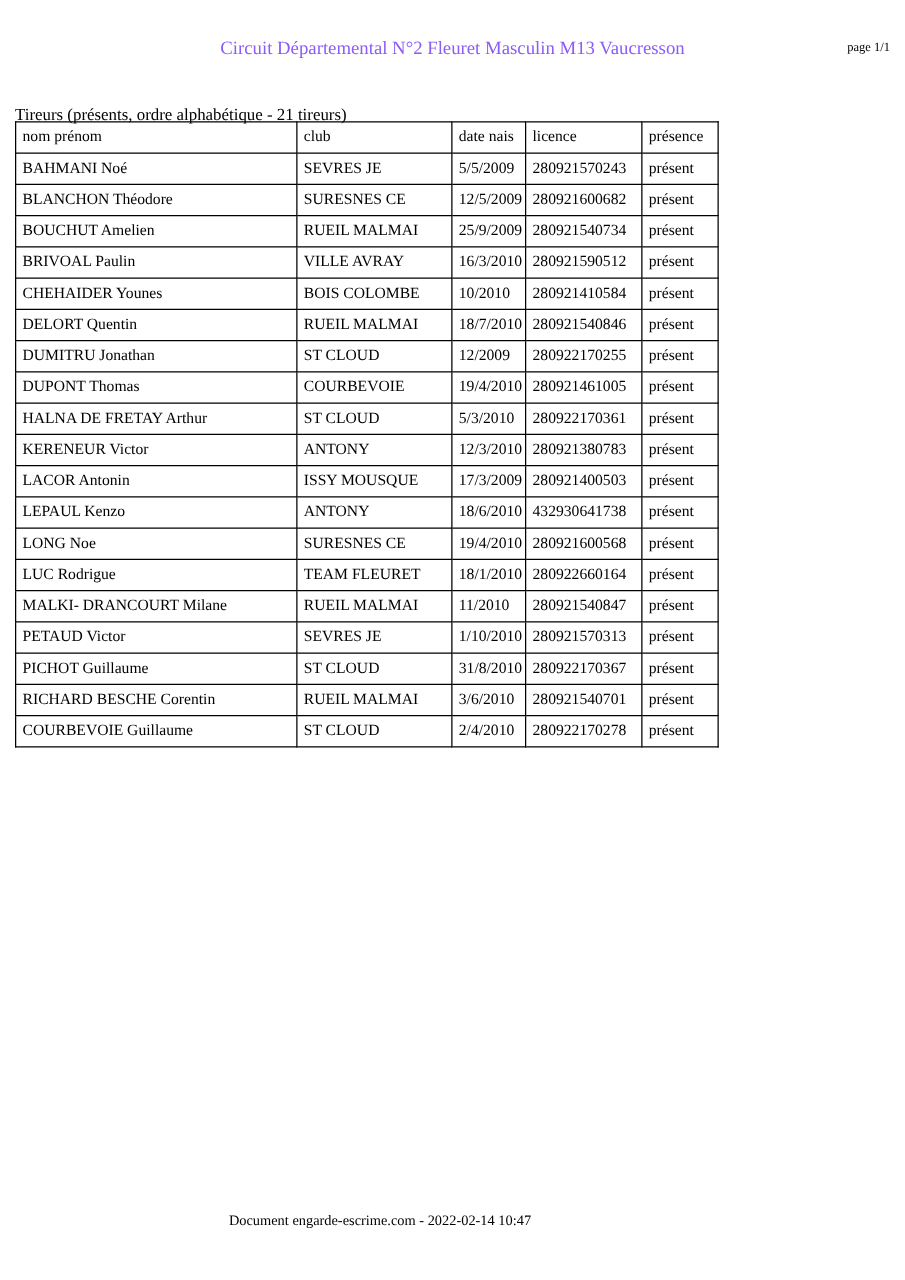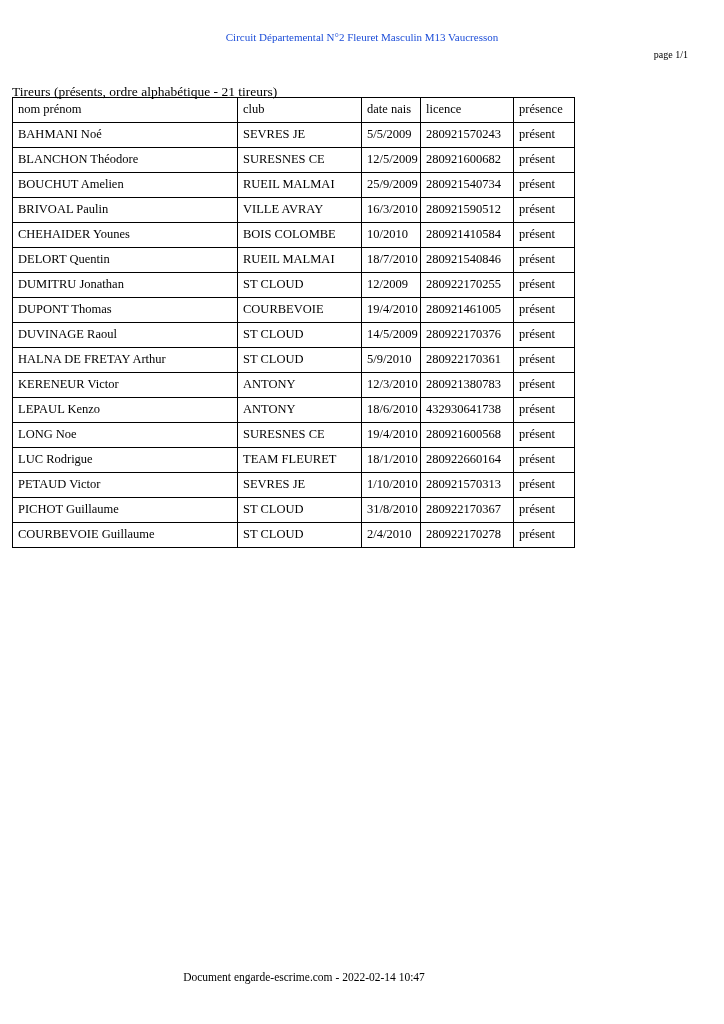--- a/index.html
+++ b/index.html
@@ -17,35 +17,34 @@
   }
   .page {
     position: relative;
     width: 724px;
     height: 1024px;
     box-sizing: border-box;
   }
   .page-number {
     position: absolute;
     top: 33px;
-    right: 36px;
+    right: 12px;
     font-size: 10px;
     font-family: "Liberation Serif", serif;
     color: #000;
-    margin-top: 16px;
   }
   .doc-title {
     position: absolute;
     top: 31px;
     left: 0;
     width: 724px;
     text-align: center;
-    font-size: 11px;
-    font-family: "Liberation Serif", serif;
-    color: #1d4ed8;
+    font-size: 15px;
+    font-family: "Liberation Serif", serif;
+    color: #8b5cf6;
   }
   .subtitle {
     position: absolute;
     top: 84px;
     left: 12px;
     font-size: 13.5px;
     font-family: "Liberation Serif", serif;
   }
   table.fencers {
     position: absolute;
@@ -164,41 +163,41 @@
           <td>présent</td>
         </tr>
       <tr>
           <td>DUPONT Thomas</td>
           <td>COURBEVOIE</td>
           <td class="num">19/4/2010</td>
           <td>280921461005</td>
           <td>présent</td>
         </tr>
       <tr>
-          <td>DUVINAGE Raoul</td>
-          <td>ST CLOUD</td>
-          <td class="num">14/5/2009</td>
-          <td>280922170376</td>
-          <td>présent</td>
-        </tr>
-      <tr>
           <td>HALNA DE FRETAY Arthur</td>
           <td>ST CLOUD</td>
-          <td class="num">5/9/2010</td>
+          <td class="num">5/3/2010</td>
           <td>280922170361</td>
           <td>présent</td>
         </tr>
       <tr>
           <td>KERENEUR Victor</td>
           <td>ANTONY</td>
           <td class="num">12/3/2010</td>
           <td>280921380783</td>
           <td>présent</td>
         </tr>
       <tr>
+          <td>LACOR Antonin</td>
+          <td>ISSY MOUSQUE</td>
+          <td class="num">17/3/2009</td>
+          <td>280921400503</td>
+          <td>présent</td>
+        </tr>
+      <tr>
           <td>LEPAUL Kenzo</td>
           <td>ANTONY</td>
           <td class="num">18/6/2010</td>
           <td>432930641738</td>
           <td>présent</td>
         </tr>
       <tr>
           <td>LONG Noe</td>
           <td>SURESNES CE</td>
           <td class="num">19/4/2010</td>
@@ -206,34 +205,48 @@
           <td>présent</td>
         </tr>
       <tr>
           <td>LUC Rodrigue</td>
           <td>TEAM FLEURET</td>
           <td class="num">18/1/2010</td>
           <td>280922660164</td>
           <td>présent</td>
         </tr>
       <tr>
+          <td>MALKI- DRANCOURT Milane</td>
+          <td>RUEIL MALMAI</td>
+          <td class="num">11/2010</td>
+          <td>280921540847</td>
+          <td>présent</td>
+        </tr>
+      <tr>
           <td>PETAUD Victor</td>
           <td>SEVRES JE</td>
           <td class="num">1/10/2010</td>
           <td>280921570313</td>
           <td>présent</td>
         </tr>
       <tr>
           <td>PICHOT Guillaume</td>
           <td>ST CLOUD</td>
           <td class="num">31/8/2010</td>
           <td>280922170367</td>
           <td>présent</td>
         </tr>
       <tr>
+          <td>RICHARD BESCHE Corentin</td>
+          <td>RUEIL MALMAI</td>
+          <td class="num">3/6/2010</td>
+          <td>280921540701</td>
+          <td>présent</td>
+        </tr>
+      <tr>
           <td>COURBEVOIE Guillaume</td>
           <td>ST CLOUD</td>
           <td class="num">2/4/2010</td>
           <td>280922170278</td>
           <td>présent</td>
         </tr>
     </tbody>
   </table>
 
   <div class="footer">Document engarde-escrime.com - 2022-02-14 10:47</div>

